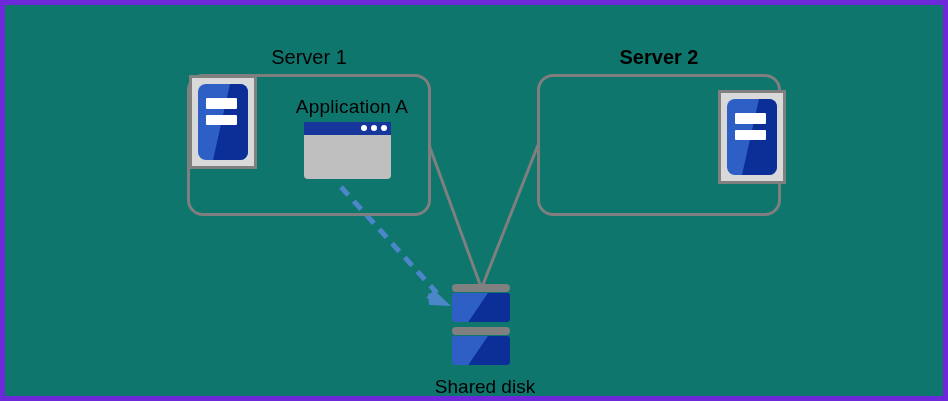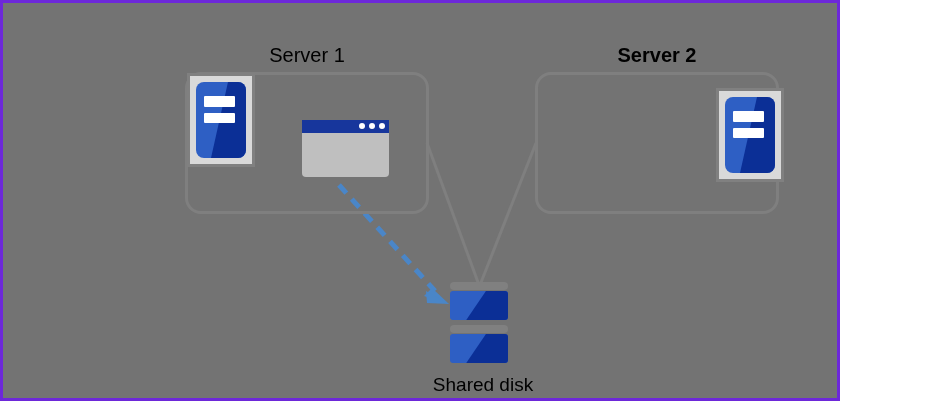--- a/index.html
+++ b/index.html
@@ -6,24 +6,24 @@
   html, body {
     margin: 0;
     padding: 0;
     background: #ffffff;
   }
   body {
     font-family: "Liberation Sans", sans-serif;
   }
   #canvas {
     position: relative;
-    width: 840px;
+    width: 948px;
     height: 401px;
-    background: #737373;
-    border: 3px solid #6d28d9;
+    background: #0f766e;
+    border: 5px solid #6d28d9;
     box-sizing: border-box;
     overflow: hidden;
   }
   #vector-layer {
     position: absolute;
     left: 0;
     top: 0;
     width: 948px;
     height: 401px;
   }
@@ -207,20 +207,21 @@
   <div class="server-box" id="server1-box"></div>
 
   <div class="server-icon" id="server1-icon">
     <div class="server-icon-inner">
       <div class="server-icon-shade"></div>
       <div class="server-bar top"></div>
       <div class="server-bar bottom"></div>
     </div>
   </div>
 
+  <div class="label" id="app-a-label">Application A</div>
 
   <div id="app-window-icon">
     <div class="app-window-titlebar">
       <div class="app-window-dots">
         <span class="app-window-dot"></span>
         <span class="app-window-dot"></span>
         <span class="app-window-dot"></span>
       </div>
     </div>
     <div class="app-window-body"></div>

